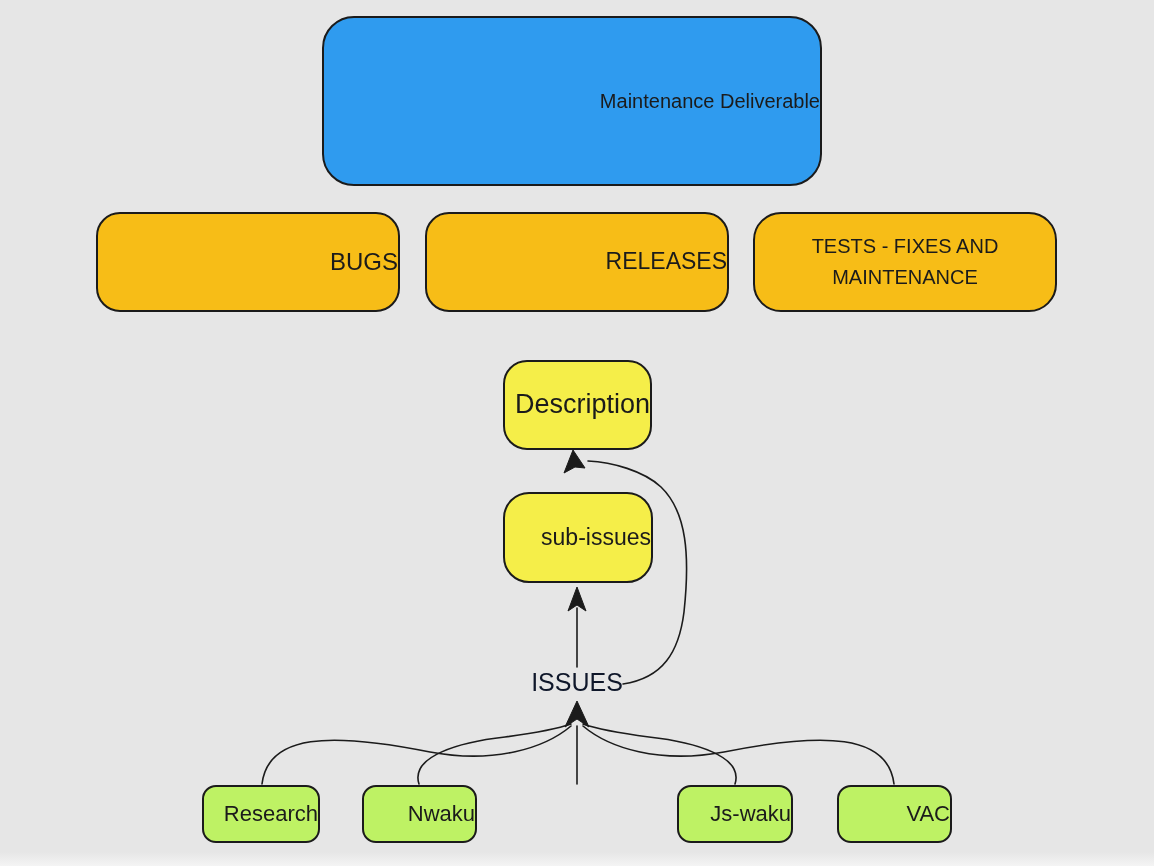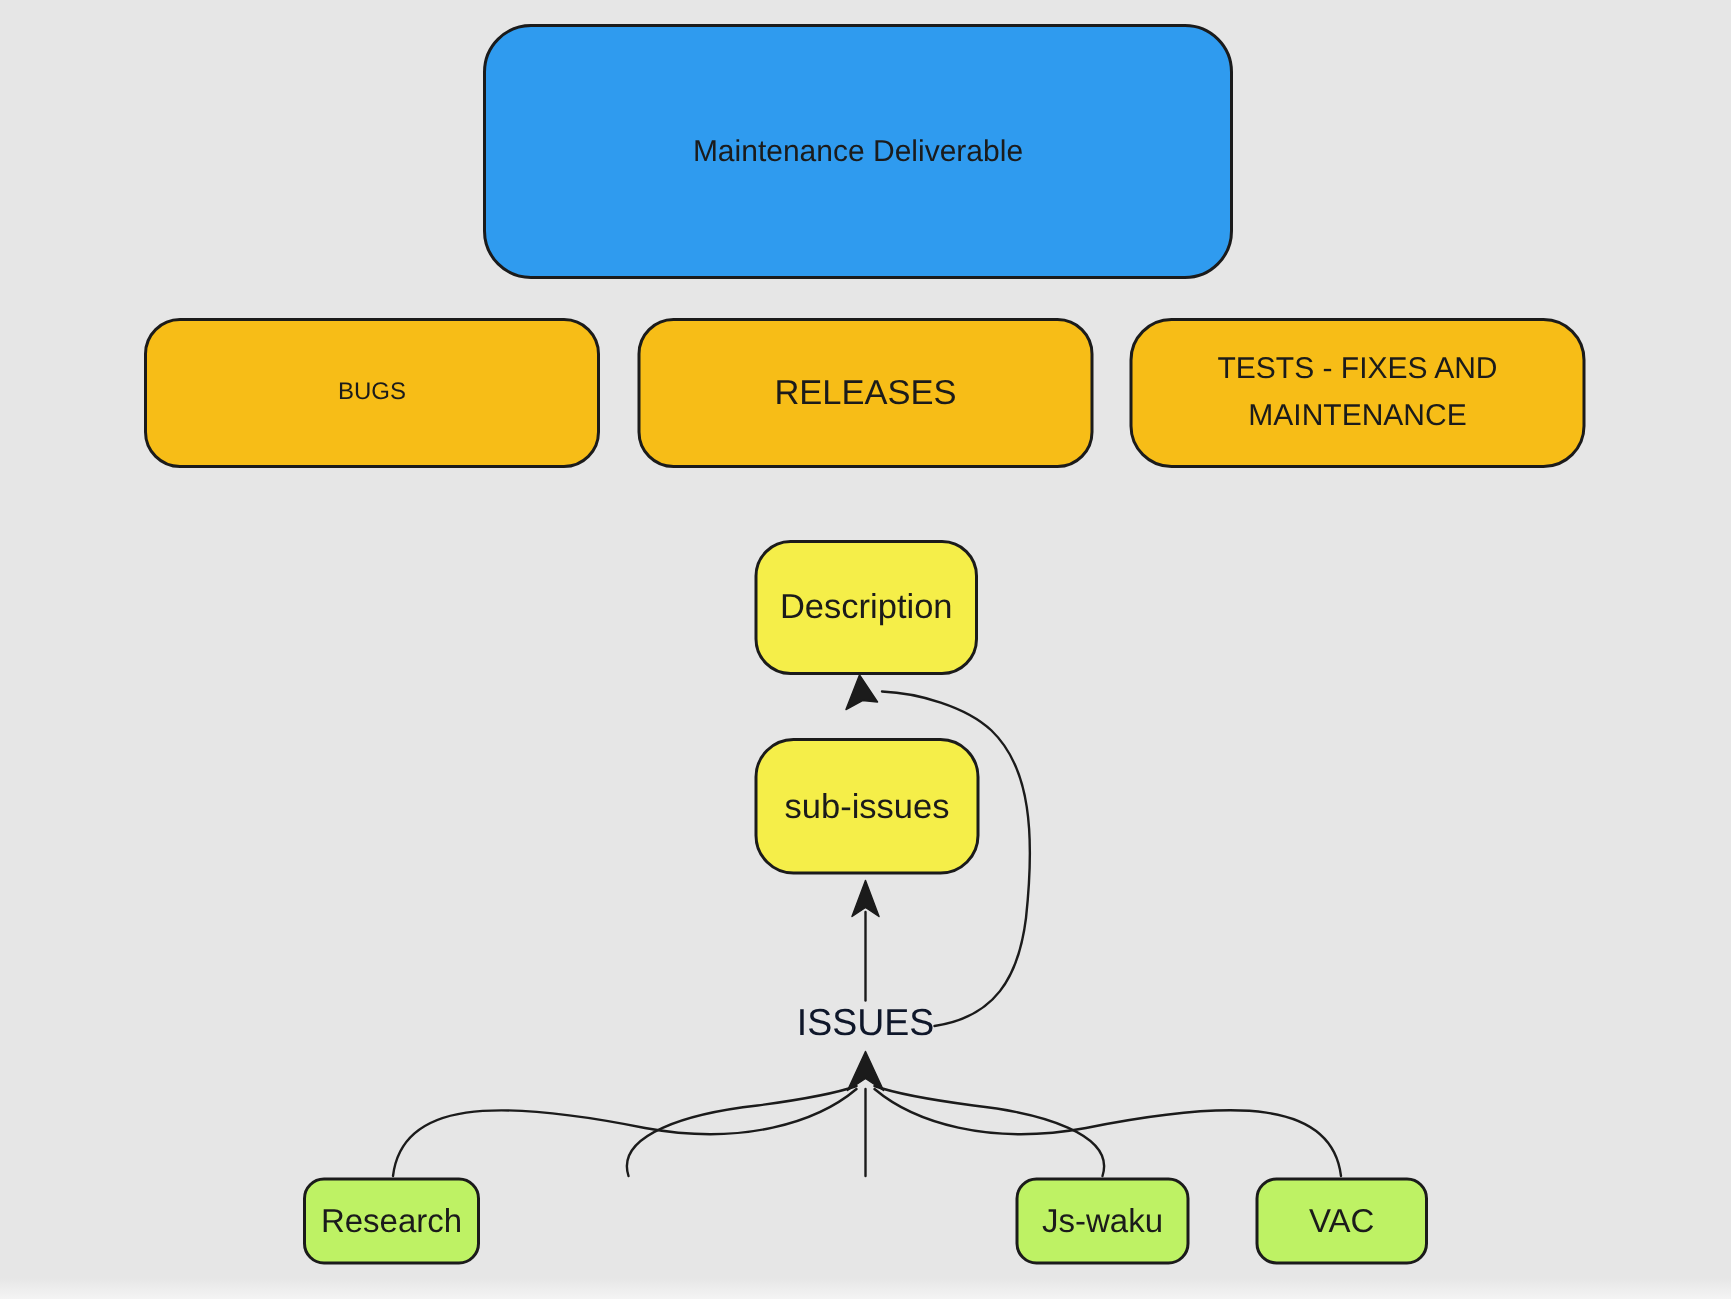--- a/index.html
+++ b/index.html
@@ -40,34 +40,34 @@
     stroke-width: 1;
     stroke-linejoin: round;
   }
   .node {
     position: absolute;
     box-sizing: border-box;
     border: 2.5px solid #1b1b1b;
     color: #1b1b1b;
     display: flex;
     align-items: center;
-    justify-content: center;
+    justify-content: flex-end;
     text-align: center;
     line-height: 1.55;
   }
   .node.blue   { background: #2f9bef; }
   .node.gold   { background: #f7bd17; }
   .node.yellow { background: #f5ee49; }
   .node.gray   { background: #bef264; }
 
   .node.root      { left: 322px; top: 16px;  width: 500px; height: 170px; border-radius: 32px; font-size: 20px; }
-  .node.bugs      { left: 96px;  top: 212px; width: 304px; height: 100px; border-radius: 24px; font-size: 16px; }
+  .node.bugs      { left: 96px;  top: 212px; width: 304px; height: 100px; border-radius: 24px; font-size: 24px; }
   .node.releases  { left: 425px; top: 212px; width: 304px; height: 100px; border-radius: 24px; font-size: 23px; }
   .node.tests     { left: 753px; top: 212px; width: 304px; height: 100px; border-radius: 28px; font-size: 20px; padding: 0 34px; }
-  .node.descr     { left: 503px; top: 360px; width: 149px; height: 90px;  border-radius: 24px; font-size: 23px; }
+  .node.descr     { left: 503px; top: 360px; width: 149px; height: 90px;  border-radius: 24px; font-size: 27px; }
   .node.subissues { left: 503px; top: 492px; width: 150px; height: 91px;  border-radius: 26px; font-size: 23px; }
   .node.leaf      { top: 785px; height: 58px; border-radius: 14px; font-size: 22px; border-width: 2.5px; }
   .node.research  { left: 202px; width: 118px; }
   .node.nwaku     { left: 362px; width: 115px; }
   .node.chat      { left: 520px; width: 115px; }
   .node.jswaku    { left: 677px; width: 116px; }
   .node.vac       { left: 837px; width: 115px; }
 
   .floating-label {
     position: absolute;
@@ -122,20 +122,23 @@
   <div class="node yellow subissues">
     <span>sub-issues</span>
   </div>
 
   <div class="floating-label">ISSUES</div>
 
   <div class="node gray leaf research">
     <span>Research</span>
   </div>
 
+  <div class="node gray leaf nwaku">
+    <span>Nwaku</span>
+  </div>
 
 
   <div class="node gray leaf jswaku">
     <span>Js-waku</span>
   </div>
 
   <div class="node gray leaf vac">
     <span>VAC</span>
   </div>
 

